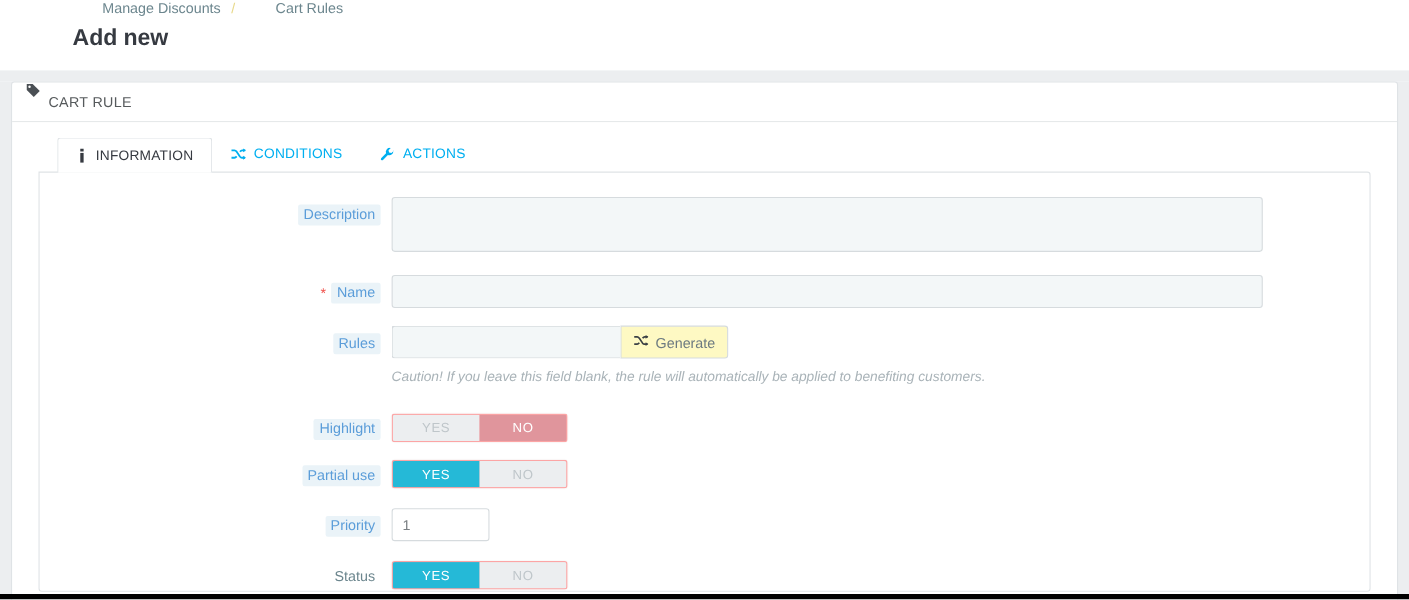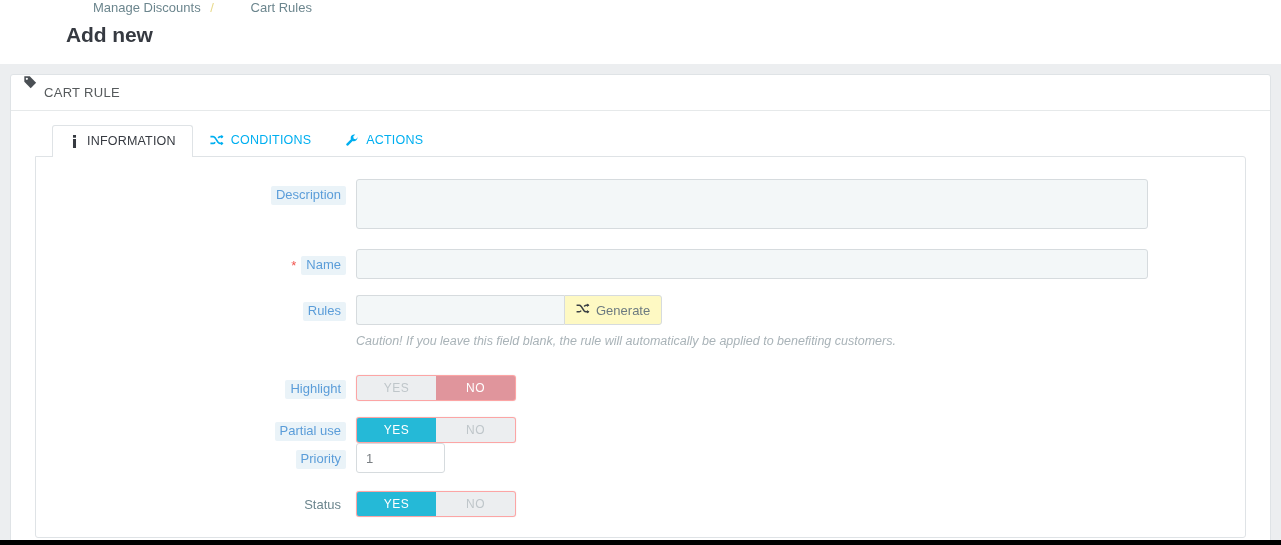--- a/index.html
+++ b/index.html
@@ -369,21 +369,21 @@
             <span class="lbl-chip">Highlight</span>
           </div>
           <div class="form-control-area">
             <div class="switch">
               <div class="sw-opt">YES</div>
               <div class="sw-opt on-no">NO</div>
             </div>
           </div>
         </div>
 
-        <div class="form-row" style="margin-bottom:0;">
+        <div class="form-row" style="margin-bottom:18px;">
           <div class="form-label" style="padding-top:5px;">
             <span class="lbl-chip">Partial use</span>
           </div>
           <div class="form-control-area">
             <div class="switch">
               <div class="sw-opt on-yes">YES</div>
               <div class="sw-opt">NO</div>
             </div>
           </div>
         </div>

